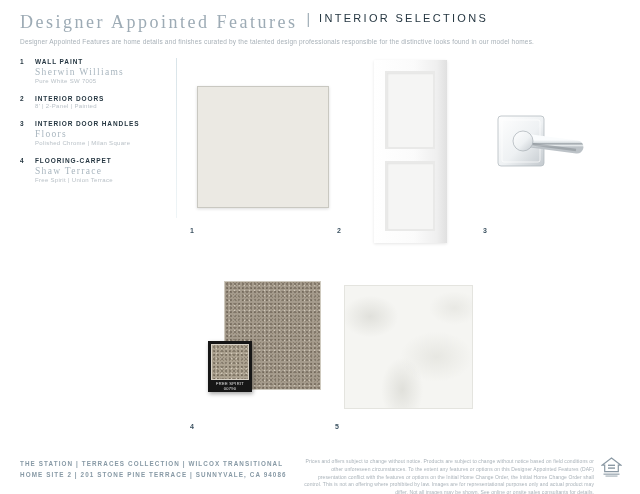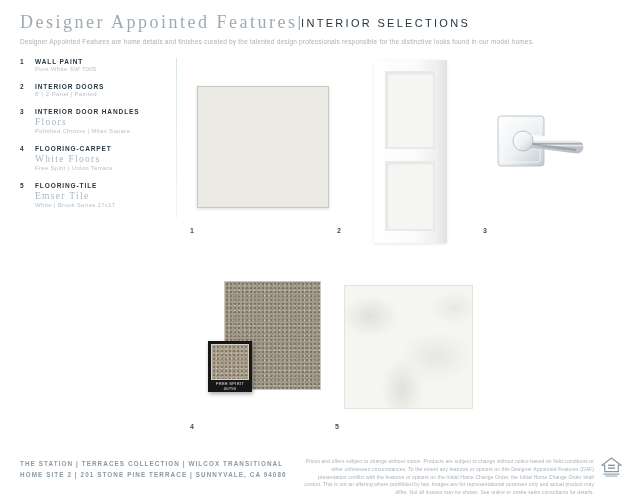--- a/index.html
+++ b/index.html
@@ -2,21 +2,21 @@
 <html><head>
 <meta charset="utf-8">
 <style>
   html,body{margin:0;padding:0;background:#ffffff;}
   .canvas{
     position:relative;width:640px;height:494px;background:#ffffff;
     font-family:"Liberation Sans", sans-serif;overflow:hidden;
   }
   
   .header{position:absolute;left:20px;top:12px;width:600px;}
-  .title-row{display:flex;align-items:center;}
+  .title-row{display:flex;align-items:flex-start;gap:9px;}
   .main-title{font-family:"Liberation Serif", serif;font-size:18px;color:#9dabb5;letter-spacing:2.5px;font-weight:400;}
   .title-sep{color:#9dabb5;font-size:14px;position:relative;top:-1px;}
   .sub-title{font-size:11px;font-weight:normal;color:#263742;letter-spacing:2.3px;}
   .description{margin-top:5px;font-size:6.5px;color:#a8b1b8;letter-spacing:.2px;}
   
   .selection-list{position:absolute;left:20px;top:58px;width:152px;}
   .sel-item{margin-bottom:11px;}
   .sel-head{display:flex;}
   .sel-num{width:15px;flex:0 0 15px;font-size:6.5px;font-weight:bold;color:#263742;}
   .sel-cat{font-size:6.5px;font-weight:bold;color:#263742;letter-spacing:.9px;}
@@ -81,20 +81,21 @@
     </div>
     <div class="description">Designer Appointed Features are home details and finishes curated by the talented design professionals responsible for the distinctive looks found in our model homes.</div>
   </div>
 
   <div class="selection-list">
     <div class="sel-item">
       <div class="sel-head">
         <span class="sel-num">1</span>
         <span class="sel-cat">WALL PAINT</span>
       </div>
+      <div class="sel-brand">Sherwin Williams</div>
       <div class="sel-detail">Pure White SW 7005</div>
     </div>
     <div class="sel-item">
       <div class="sel-head">
         <span class="sel-num">2</span>
         <span class="sel-cat">INTERIOR DOORS</span>
       </div>
 
       <div class="sel-detail">8' | 2-Panel | Painted</div>
     </div>
@@ -104,30 +105,22 @@
         <span class="sel-cat">INTERIOR DOOR HANDLES</span>
       </div>
       <div class="sel-brand">Floors</div>
       <div class="sel-detail">Polished Chrome | Milan Square</div>
     </div>
     <div class="sel-item">
       <div class="sel-head">
         <span class="sel-num">4</span>
         <span class="sel-cat">FLOORING-CARPET</span>
       </div>
-      <div class="sel-brand">White Floors</div>
+      <div class="sel-brand">Shaw Terrace</div>
       <div class="sel-detail">Free Spirit | Union Terrace</div>
-    </div>
-    <div class="sel-item">
-      <div class="sel-head">
-        <span class="sel-num">5</span>
-        <span class="sel-cat">FLOORING-TILE</span>
-      </div>
-      <div class="sel-brand">Emser Tile</div>
-      <div class="sel-detail">White | Brook Series 17x17</div>
     </div>
   </div>
 
   <div class="v-divider"></div>
 
   <div class="fig paint-swatch"></div>
 
   <div class="fig door">
     <div class="door-panel top"></div>
     <div class="door-panel bottom"></div>

